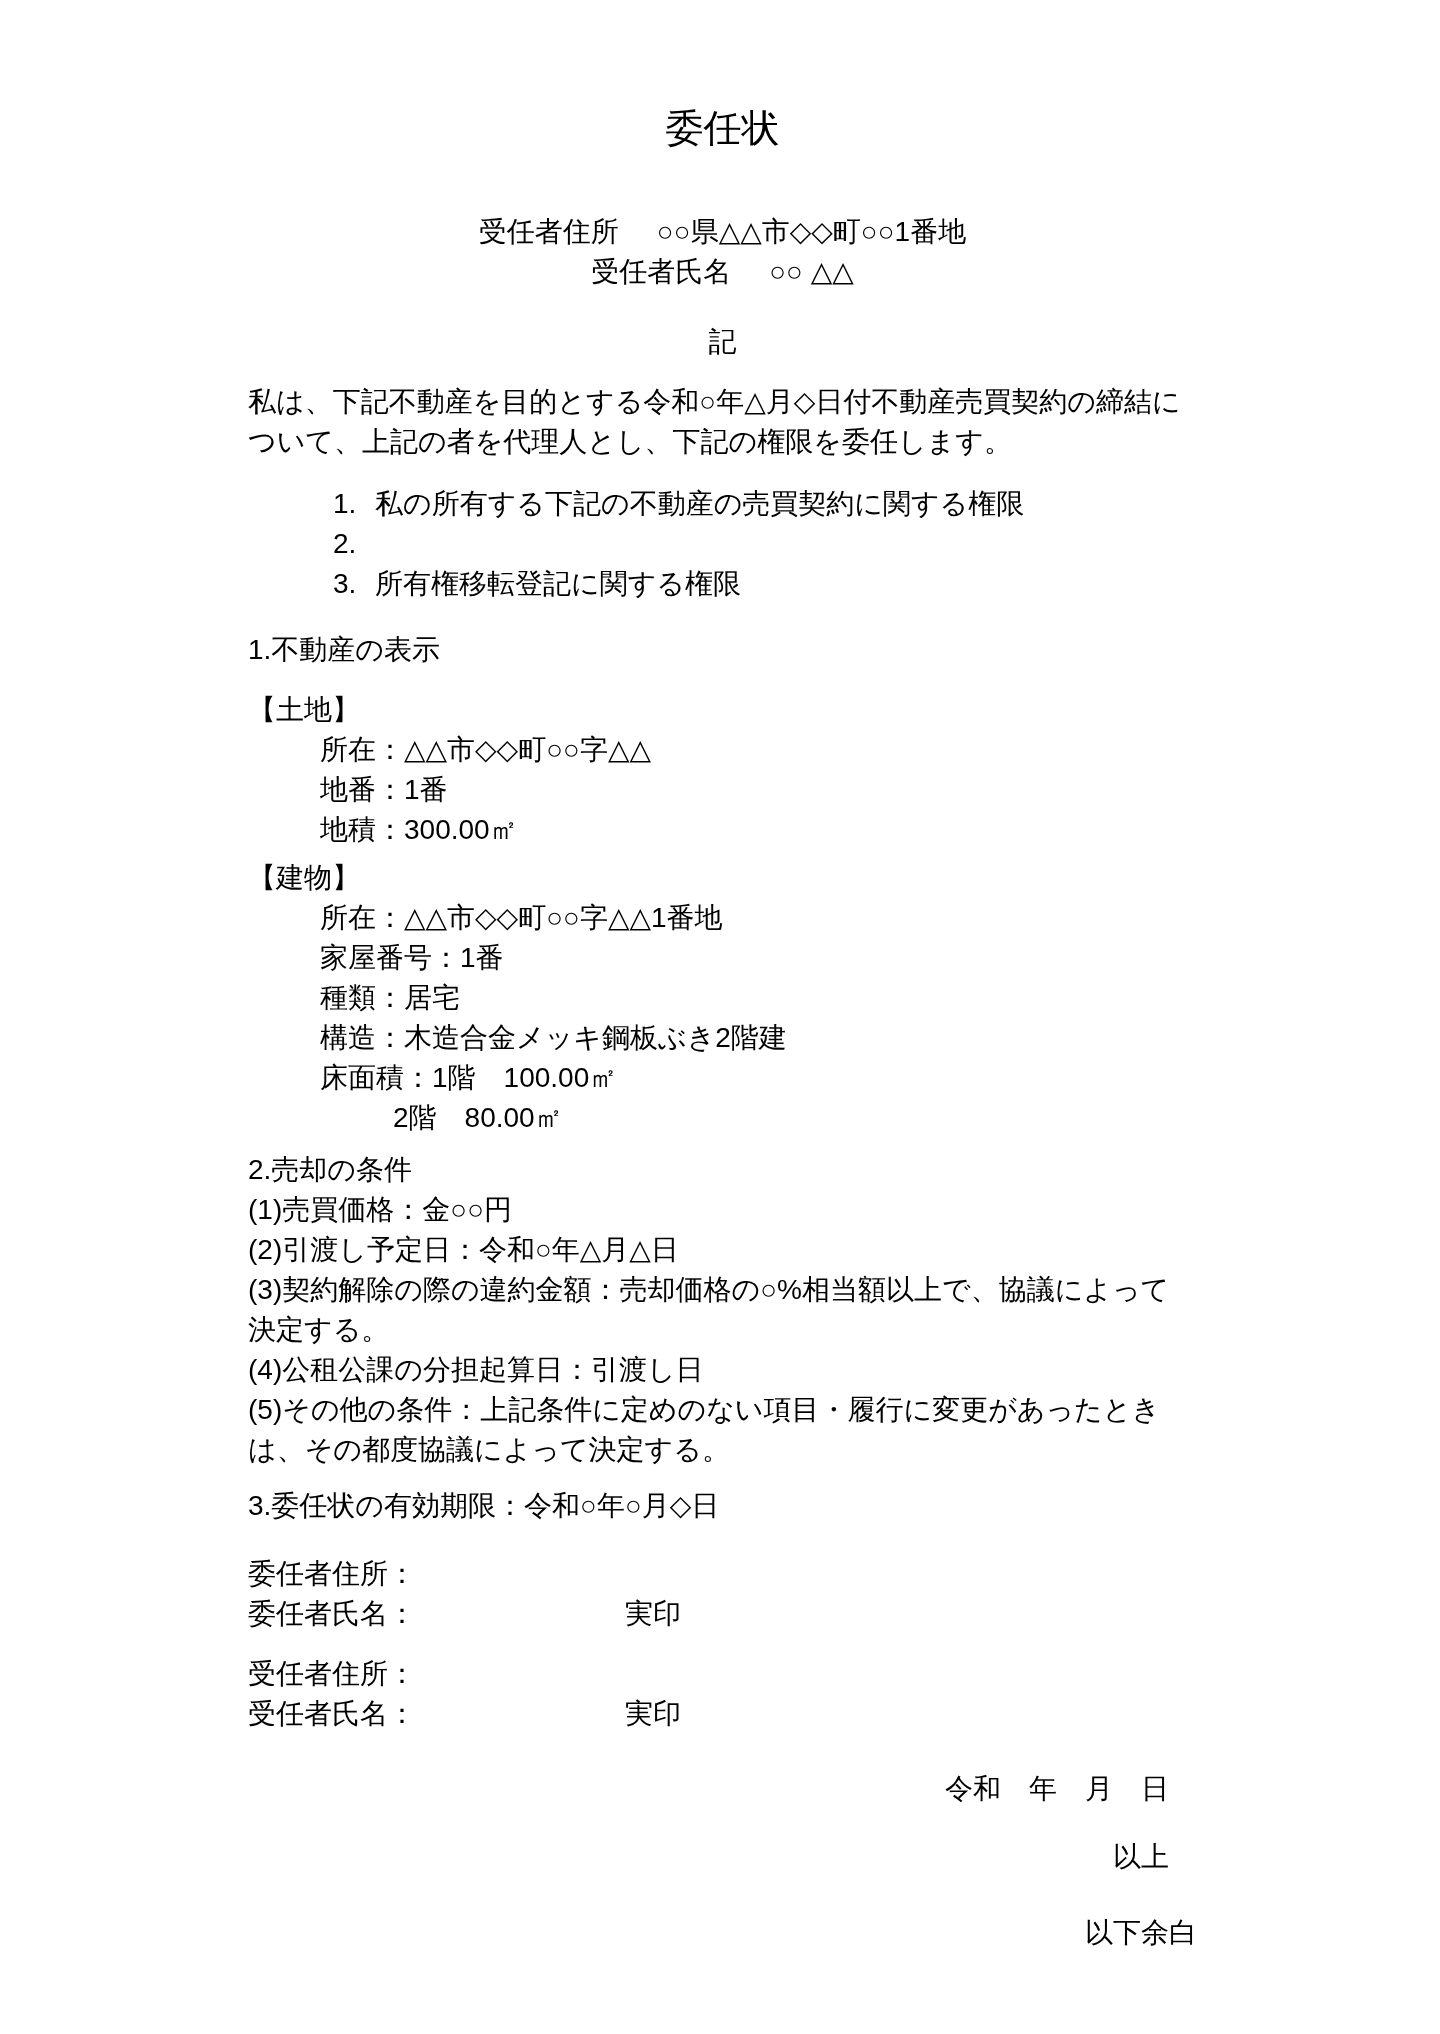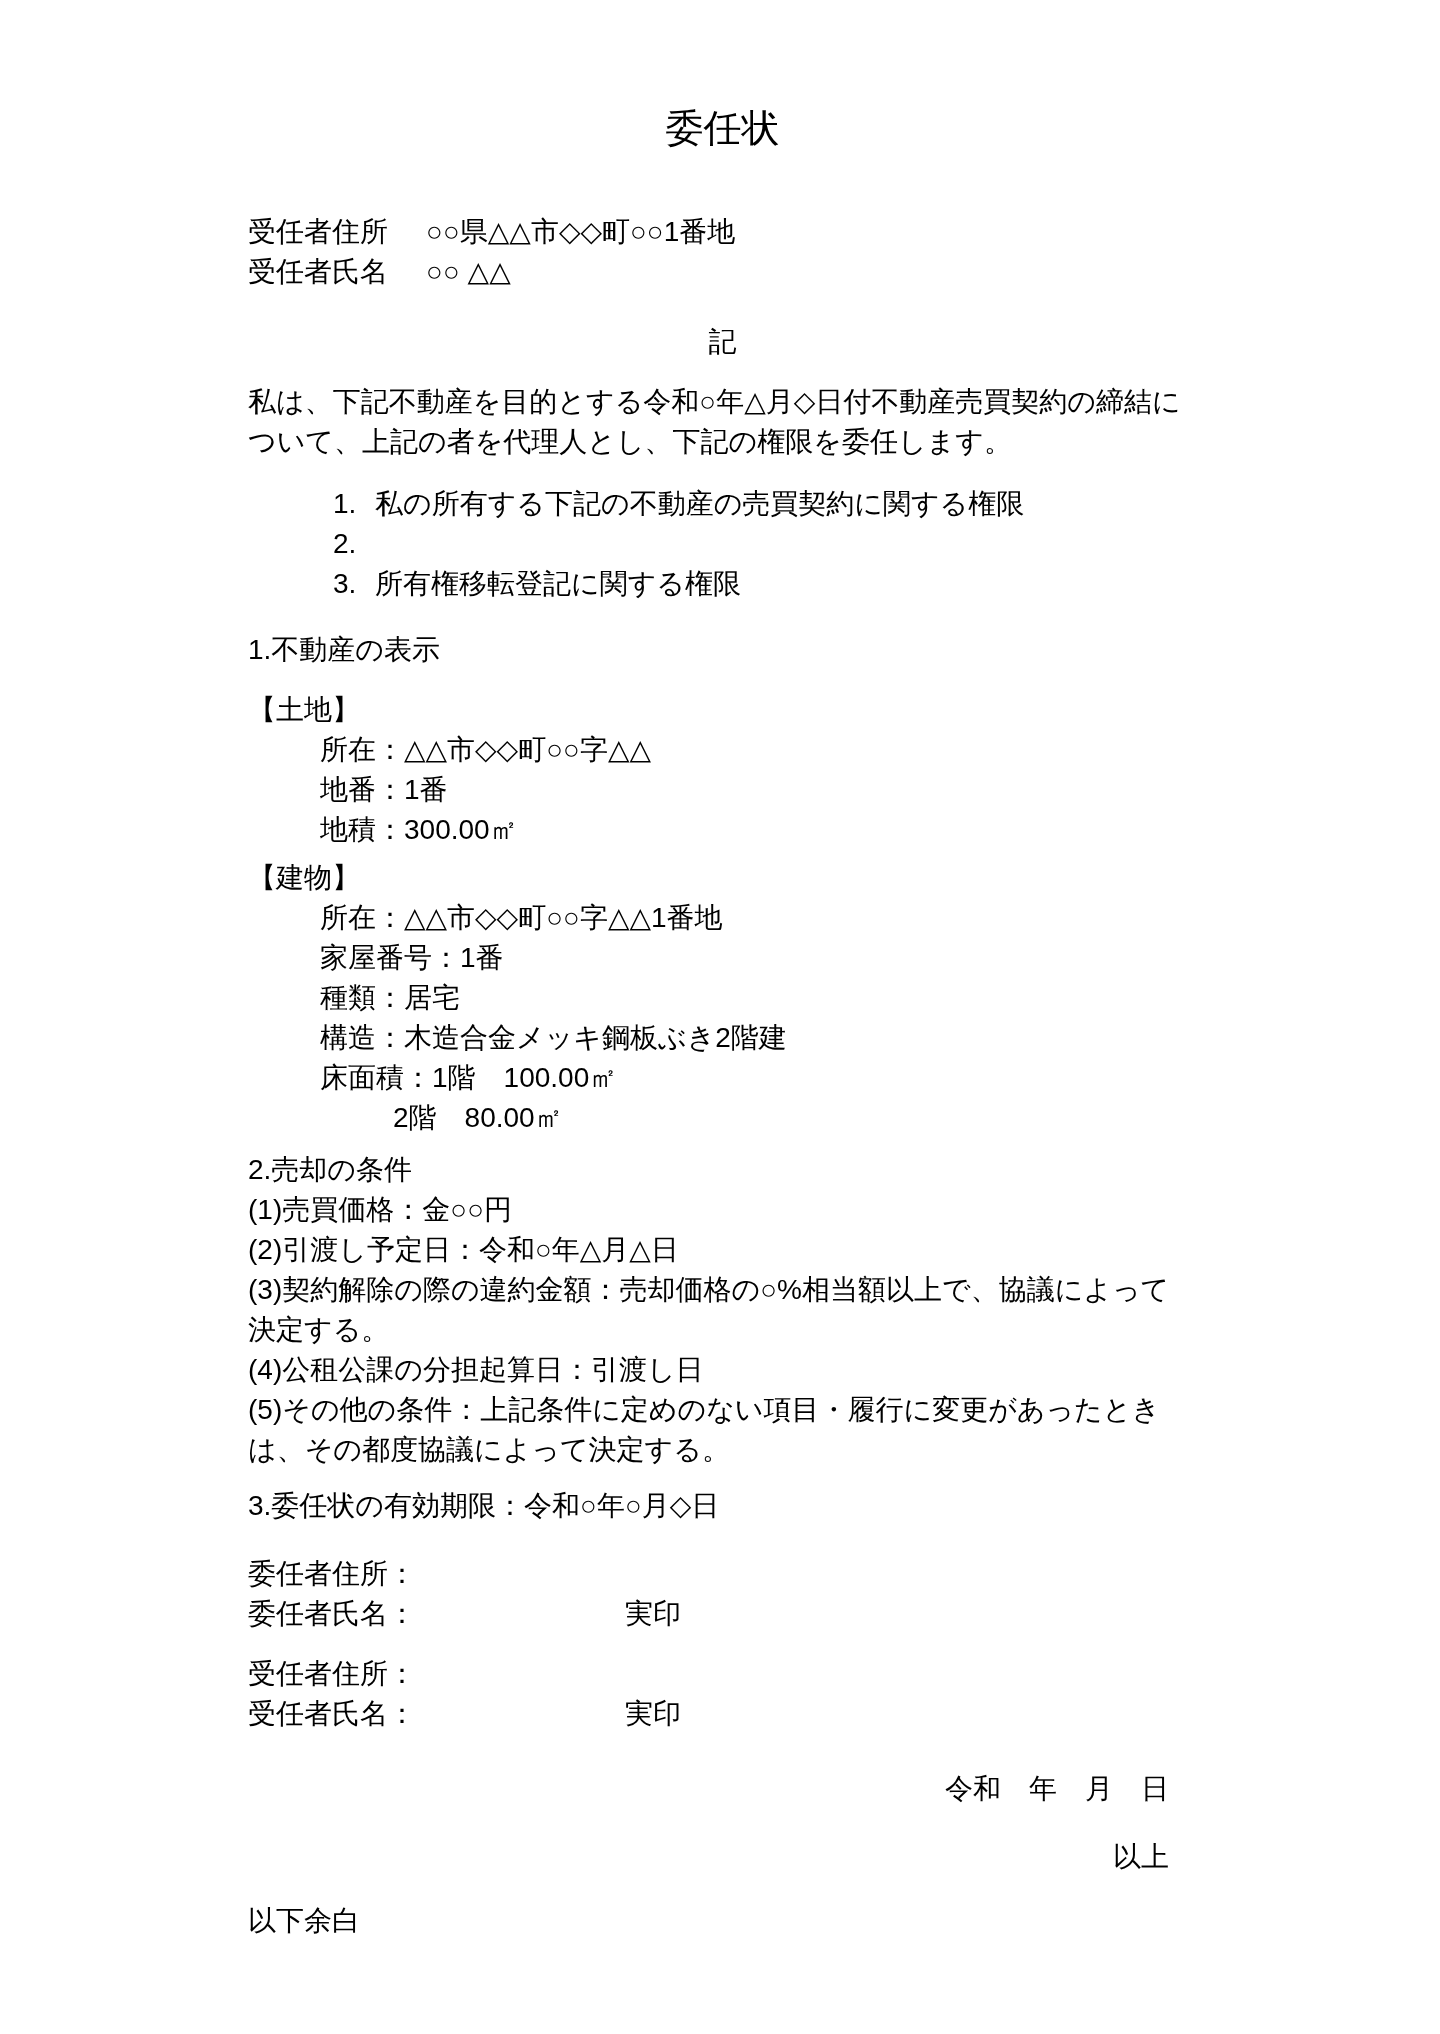--- a/index.html
+++ b/index.html
@@ -25,20 +25,21 @@
     text-align: center;
     font-size: 38px;
     line-height: 48px;
     font-weight: 400;
     margin: 0 0 60px 0;
   }
   .line { margin: 0; }
   .label-value {
     display: flex;
     align-items: baseline;
+    justify-content: center;
   }
   .label-value .value { margin-left: 38px; }
   .ki-marker {
     text-align: center;
     margin-top: 30px;
   }
   .preamble { margin-top: 20px; }
   .powers-list { margin-top: 22px; }
   .power-row {
     display: flex;
@@ -67,22 +68,22 @@
     margin-top: 35px;
     text-align: right;
     padding-right: 28px;
   }
   .closing-line {
     margin-top: 28px;
     text-align: right;
     padding-right: 28px;
   }
   .margin-note {
-    margin-top: 24px;
-    text-align: left;
+    margin-top: 36px;
+    text-align: right;
   }
 </style>
 </head>
 <body>
 
 <div class="page">
 
   <h1 class="doc-title">委任状</h1>
 
   <div class="line label-value">

